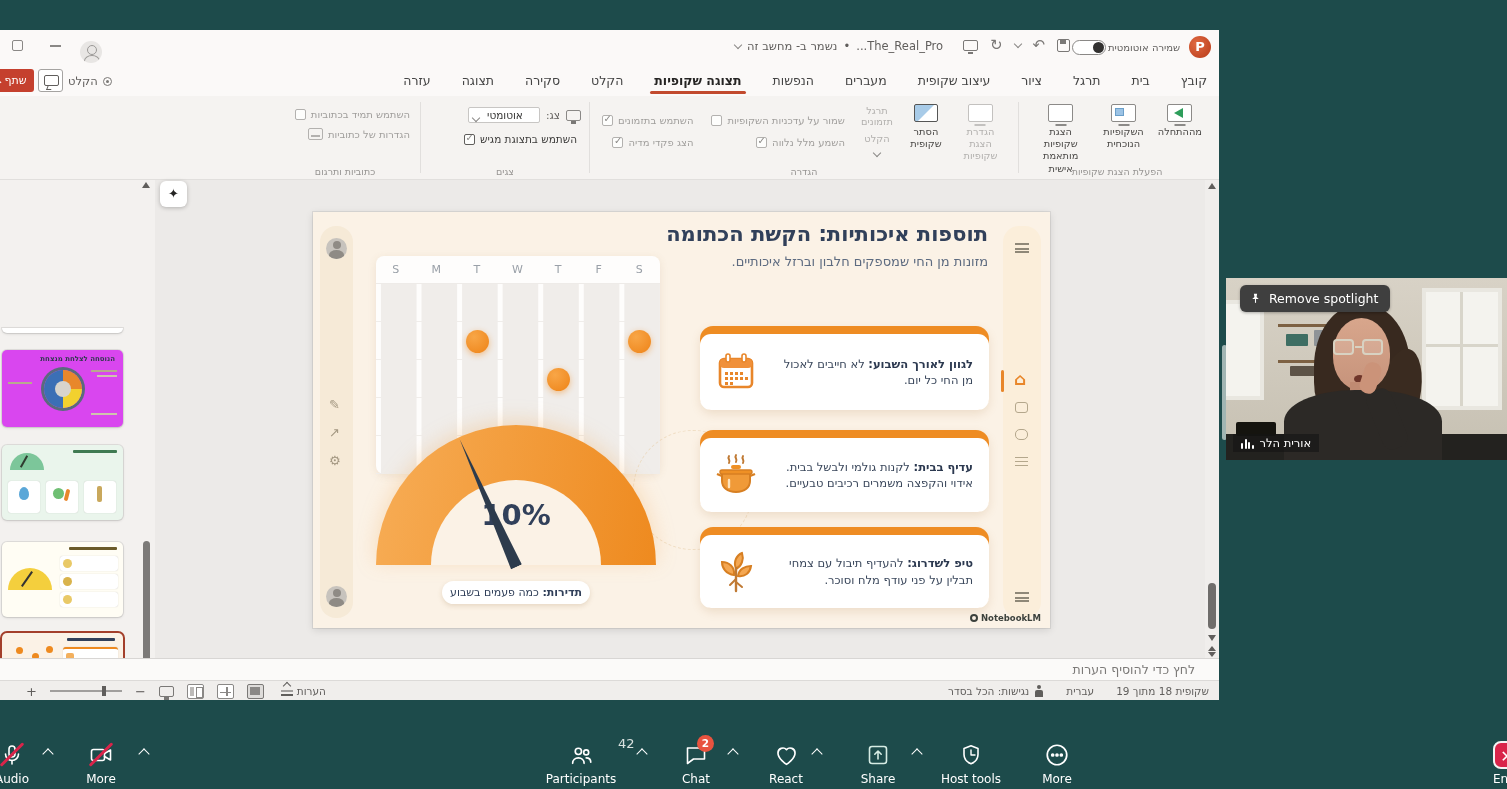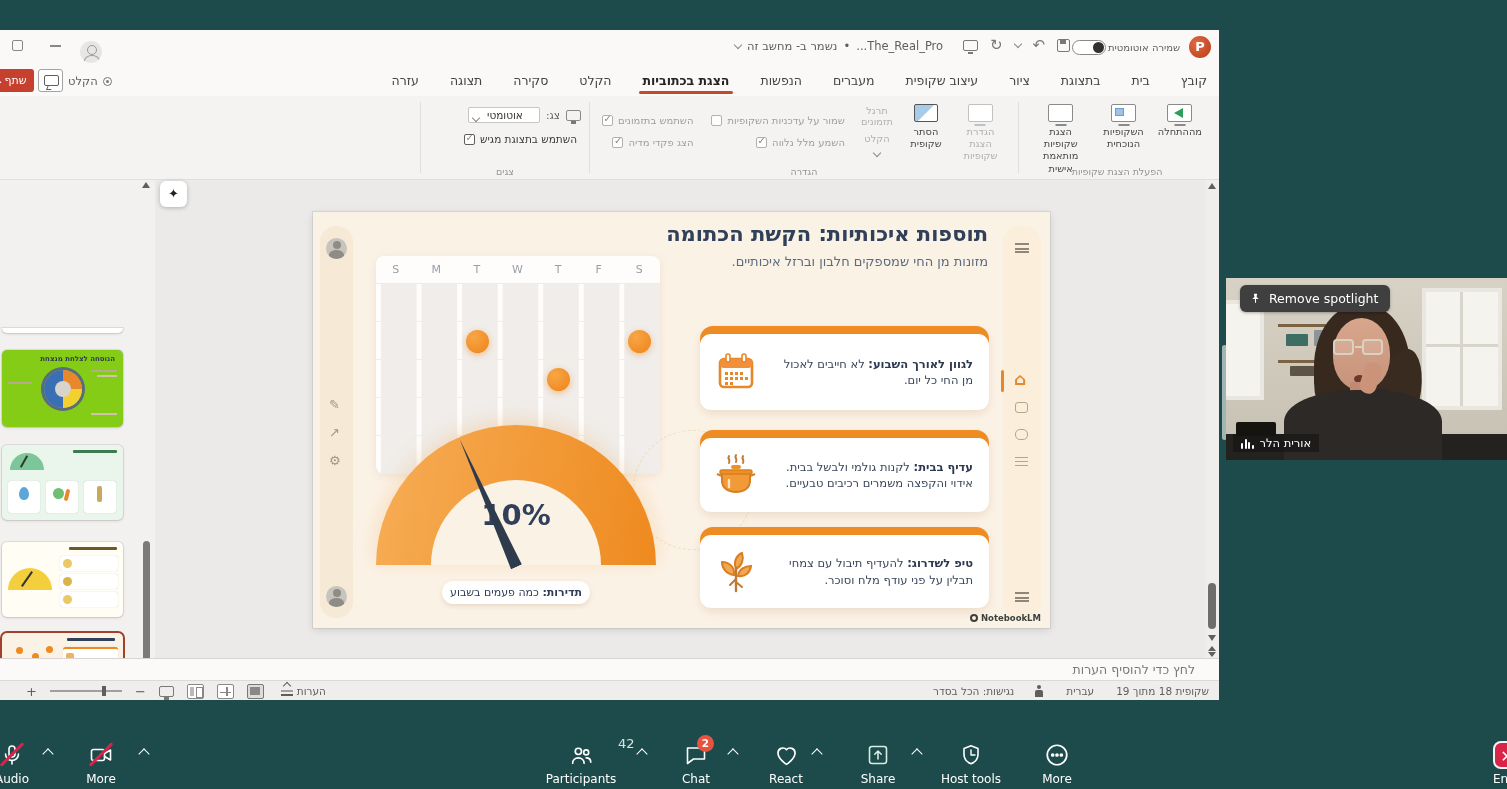--- a/index.html
+++ b/index.html
@@ -233,26 +233,26 @@
       <span class="share-arrow"></span>
     </div>
     <div class="cmt-btn"></div>
     <div class="rec-quick">
       <span class="rec-dot"></span>
       <span>הקלט</span>
     </div>
     <div class="tabs">
       <span class="tab">קובץ</span>
       <span class="tab">בית</span>
-      <span class="tab">בתצוגת</span>
+      <span class="tab">תרגל</span>
       <span class="tab">ציור</span>
       <span class="tab">עיצוב שקופית</span>
       <span class="tab">מעברים</span>
       <span class="tab">הנפשות</span>
-      <span class="tab active">הצגת בכתוביות</span>
+      <span class="tab active">תצוגה שקופיות</span>
       <span class="tab">הקלט</span>
       <span class="tab">סקירה</span>
       <span class="tab">תצוגה</span>
       <span class="tab">עזרה</span>
     </div>
   </div>
 
   <div class="ribbon">
     <div class="rgroup" style="width:196px">
       <div class="bigbtn">
@@ -318,26 +318,37 @@
         <span class="selbox">אוטומטי</span>
       </div>
       <div class="chkrow" style="color:#3b3a39;font-size:10.5px;margin:4px 6px">
         <span>השתמש בתצוגת מגיש</span>
         <span class="cb on" style="border-color:#605e5c"></span>
       </div>
       <div class="rglabel he">צגים</div>
     </div>
     <div class="rib-sep"></div>
 
+    <div class="rgroup" style="width:150px;flex-direction:column">
+      <div class="chkrow" style="margin:8px 4px 6px">
+        <span>השתמש תמיד בכתוביות</span>
+        <span class="cb"></span>
+      </div>
+      <div class="chkrow" style="margin:2px 4px">
+        <span>הגדרות של כתוביות</span>
+        <span class="capt-ico"></span>
+      </div>
+      <div class="rglabel he">כתוביות ותרגום</div>
+    </div>
   </div>
 
   <div class="thumbs">
     <div class="thumb" style="top:148px;height:5px;border-radius:0 0 5px 5px"></div>
 
-    <div class="thumb" style="top:170px;height:77px;background:#84cc16">
+    <div class="thumb" style="top:170px;height:77px;background:#d946ef">
       <div class="t-title" style="right:8px;top:5px;font-size:7px">הנוסחה לצלחת מנצחת</div>
       <div style="position:absolute;left:42px;top:20px;width:38px;height:38px;border-radius:50%;background:conic-gradient(#e8872b 0 25%,#f2d12e 25% 50%,#3b6fb5 50% 100%);box-shadow:0 0 0 3px #5a6b7d"></div>
       <div style="position:absolute;left:53px;top:31px;width:16px;height:16px;border-radius:50%;background:#d8d4cc"></div>
       <div style="position:absolute;right:6px;top:20px;width:26px;height:2px;background:#b9a98f"></div>
       <div style="position:absolute;right:6px;top:25px;width:20px;height:2px;background:#cfc3ad"></div>
       <div style="position:absolute;left:6px;top:32px;width:24px;height:2px;background:#b9a98f"></div>
       <div style="position:absolute;right:6px;bottom:12px;width:26px;height:2px;background:#cfc3ad"></div>
     </div>
 
     <div class="thumb" style="top:265px;height:75px;background:#eaf5ec">
@@ -532,21 +543,21 @@
     <div class="tri-dn" style="position:absolute;left:3px;top:472px;border-top-width:5px"></div>
   </div>
 
   <div class="notes">
     <span class="he" style="position:absolute;right:24px;top:3px">לחץ כדי להוסיף הערות</span>
   </div>
   <div class="statusbar">
     <div class="st-right">
       <span class="he">שקופית 18 מתוך 19</span>
       <span class="he">עברית</span>
-      <span style="display:flex;direction:rtl;align-items:center;gap:20px">
+      <span style="display:flex;direction:rtl;align-items:center;gap:5px">
         <span class="acc-ico"></span>
         <span class="he">נגישות: הכל בסדר</span>
       </span>
     </div>
     <div class="st-left">
       <span class="pm">+</span>
       <span class="zoom-track">
           <span class="zoom-knob"></span>
         </span>
       <span class="pm">−</span>

